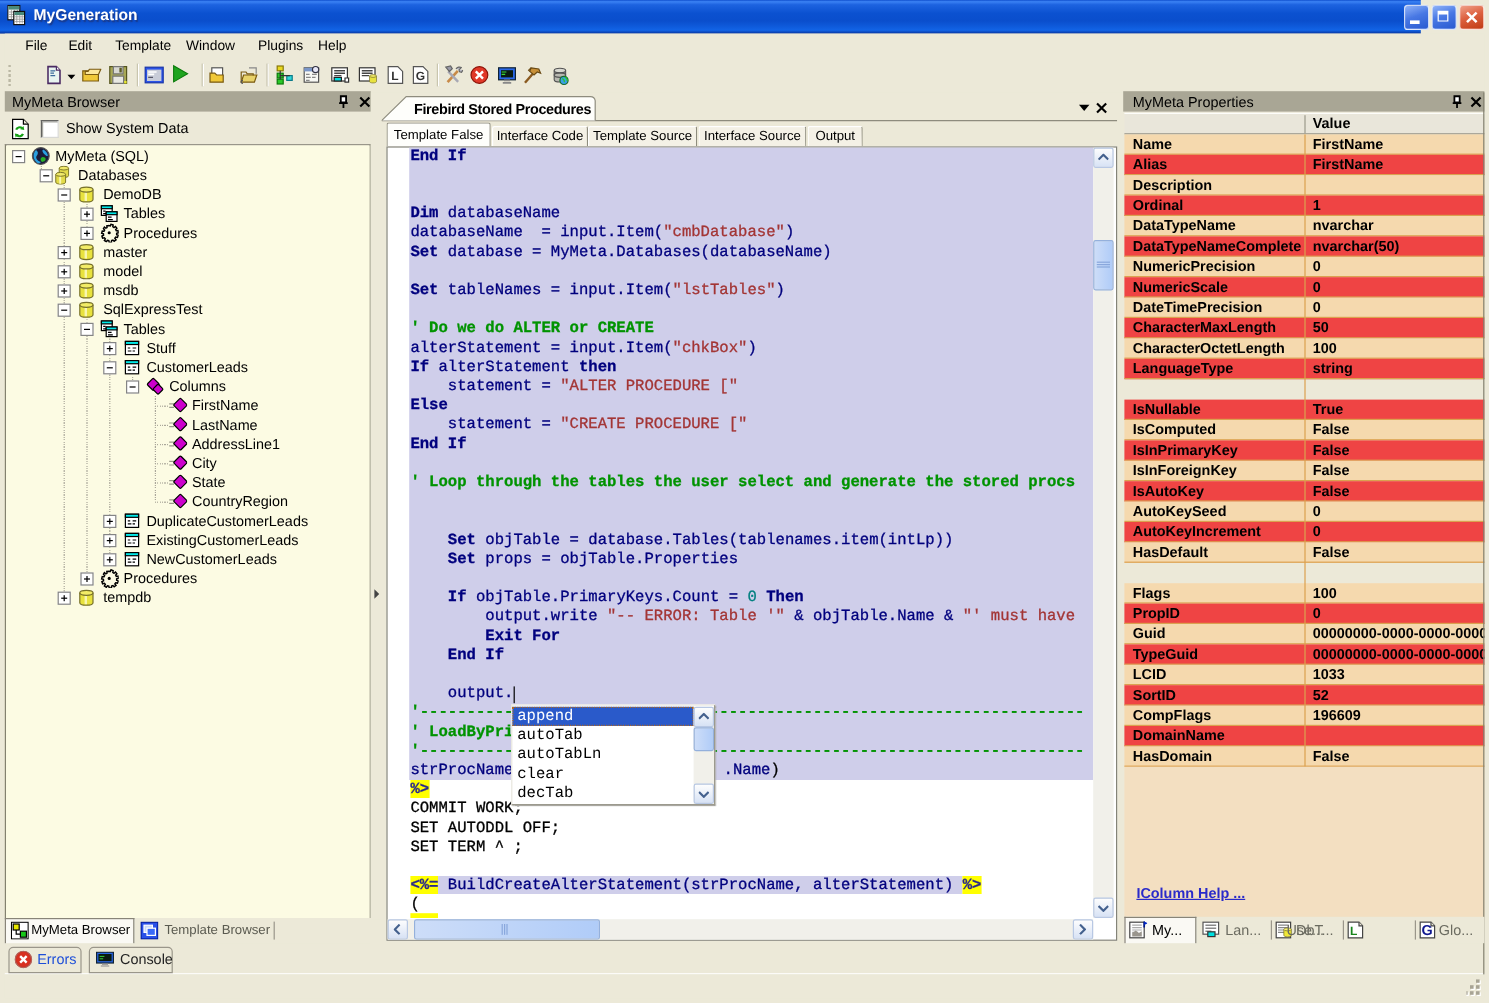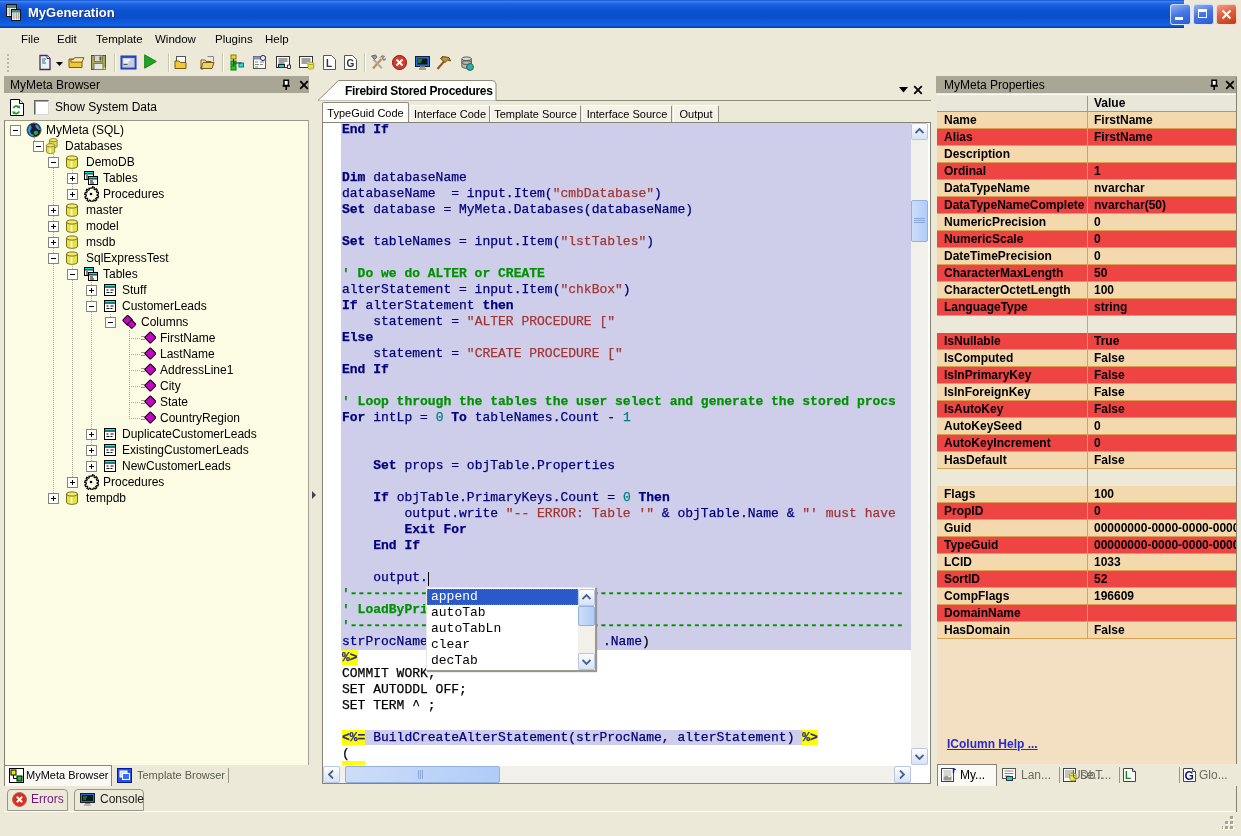--- a/index.html
+++ b/index.html
@@ -424,21 +424,21 @@
     </svg>
 <div class="abs paneltab" style="left:137px;top:769px;color:#5A5A50;font-size:11px">Template Browser</div>
 <div class="abs" style="left:228px;top:768px;width:1px;height:15px;background:#9A968A"></div>
 
 <div class="abs" style="left:7px;top:789px;width:61px;height:22px;background:#ECE9D8;border:1px solid #9A968A;border-radius:4px 4px 0 0;box-sizing:border-box"></div>
 <svg class="abs" style="left:12px;top:792px" width="15" height="15" viewBox="0 0 15 15">
       <circle cx="7.5" cy="7.5" r="6.8" fill="#D83020" stroke="#7A1008"></circle>
       <circle cx="7.5" cy="7.5" r="6.8" fill="none" stroke="#F8B0A8" stroke-width="1" opacity=".5"></circle>
       <path d="M4.8 4.8l5.4 5.4M10.2 4.8l-5.4 5.4" stroke="#fff" stroke-width="2"></path>
     </svg>
-<div class="abs paneltab" style="left:31px;top:792px;color:#701a75">Errors</div>
+<div class="abs paneltab" style="left:31px;top:792px;color:#1d4ed8">Errors</div>
 <div class="abs" style="left:74px;top:789px;width:70px;height:22px;background:#ECE9D8;border:1px solid #9A968A;border-radius:4px 4px 0 0;box-sizing:border-box"></div>
 <svg class="abs" style="left:80px;top:793px" width="15" height="13" viewBox="0 0 15 13">
       <rect x="0.5" y="0.5" width="14" height="9" fill="#2A68E8" stroke="#123"></rect>
       <rect x="2" y="2" width="11" height="6" fill="#0A1A10"></rect>
       <path d="M3 4h4M3 6h3" stroke="#3AD83A" stroke-width=".8"></path>
       <path d="M5 10.5h5M4 12h7" stroke="#888"></path>
     </svg>
 <div class="abs paneltab" style="left:100px;top:792px;color:#222">Console</div>
 
 <svg class="abs" style="left:318px;top:79px" width="613" height="23" viewBox="0 0 613 23">
@@ -450,38 +450,38 @@
       <path d="M0 0h9L4.5 5.5z" fill="#000"></path>
     </svg>
 <svg class="abs" style="left:912px;top:84px" width="12" height="12">
       <use href="#xico"></use>
     </svg>
 
 <div class="subtab" style="left:410px;width:80px">Interface Code</div>
 <div class="subtab" style="left:490px;width:91px">Template Source</div>
 <div class="subtab" style="left:582px;width:90px">Interface Source</div>
 <div class="subtab" style="left:673px;width:46px">Output</div>
-<div class="subtab" style="left:322px;top:102px;width:87px;height:20px;background:#FEFEFB;border:1px solid #8E8C7E;border-bottom:none;line-height:20px">TypeGuid Code</div>
+<div class="subtab" style="left:322px;top:102px;width:87px;height:20px;background:#FEFEFB;border:1px solid #8E8C7E;border-bottom:none;line-height:20px">Template False</div>
 
 <div class="abs" style="left:322px;top:122px;width:609px;height:662px;border:1px solid #848478;background:#fff;box-sizing:border-box"></div>
 <div class="abs" style="left:341px;top:123px;width:570px;height:527px;background:#CFCEEA"></div>
 <div class="cl" style="top:122px"><span class="k">End If</span></div>
 <div class="cl" style="top:170px"><span class="k">Dim</span> databaseName</div>
 <div class="cl" style="top:186px">databaseName  = input.Item(<span class="s">"cmbDatabase"</span>)</div>
 <div class="cl" style="top:202px"><span class="k">Set</span> database = MyMeta.Databases(databaseName)</div>
 <div class="cl" style="top:234px"><span class="k">Set</span> tableNames = input.Item(<span class="s">"lstTables"</span>)</div>
 <div class="cl" style="top:266px"><span class="c">' Do we do ALTER or CREATE</span></div>
 <div class="cl" style="top:282px">alterStatement = input.Item(<span class="s">"chkBox"</span>)</div>
 <div class="cl" style="top:298px"><span class="k">If</span> alterStatement <span class="k">then</span></div>
 <div class="cl" style="top:314px">    statement = <span class="s">"ALTER PROCEDURE ["</span></div>
 <div class="cl" style="top:330px"><span class="k">Else</span></div>
 <div class="cl" style="top:346px">    statement = <span class="s">"CREATE PROCEDURE ["</span></div>
 <div class="cl" style="top:362px"><span class="k">End If</span></div>
 <div class="cl" style="top:394px"><span class="c">' Loop through the tables the user select and generate the stored procs</span></div>
-<div class="cl" style="top:410px"><span class="k">For</span> intLp = <span class="n">0</span> <span class="k">To</span> tableNames.Count - <span class="n">1</span></div>
+<div class="cl" style="top:442px">    <span class="k">Set</span> objTable = database.Tables(tablenames.item(intLp))</div>
 <div class="cl" style="top:458px">    <span class="k">Set</span> props = objTable.Properties</div>
 <div class="cl" style="top:490px">    <span class="k">If</span> objTable.PrimaryKeys.Count = <span class="n">0</span> <span class="k">Then</span></div>
 <div class="cl" style="top:506px">        output.write <span class="s">"-- ERROR: Table '"</span> &amp; objTable.Name &amp; <span class="s">"' must have</span></div>
 <div class="cl" style="top:522px">        <span class="k">Exit For</span></div>
 <div class="cl" style="top:538px">    <span class="k">End If</span></div>
 <div class="cl" style="top:570px">    output.</div>
 <div class="cl" style="top:586px"><span class="c">'-----------------------------------------------------------------------</span></div>
 <div class="cl" style="top:602px"><span class="c">' LoadByPri</span></div>
 <div class="cl" style="top:618px"><span class="c">'-----------------------------------------------------------------------</span></div>
 <div class="cl" style="top:634px">strProcName</div>

